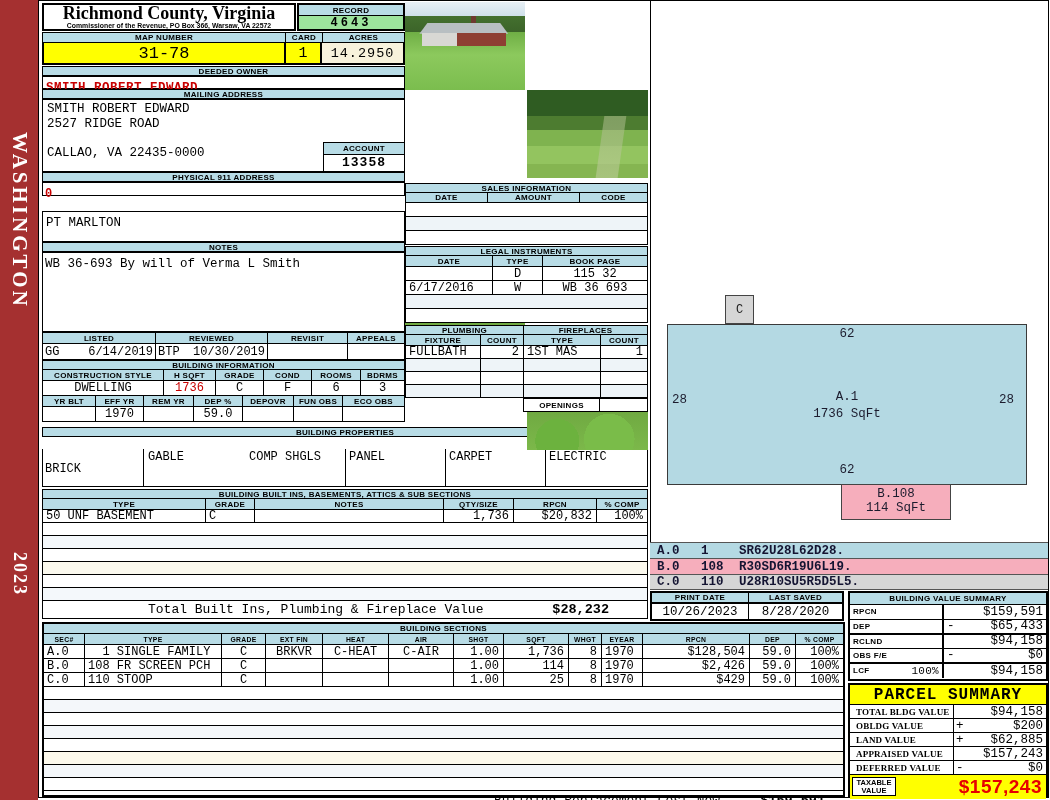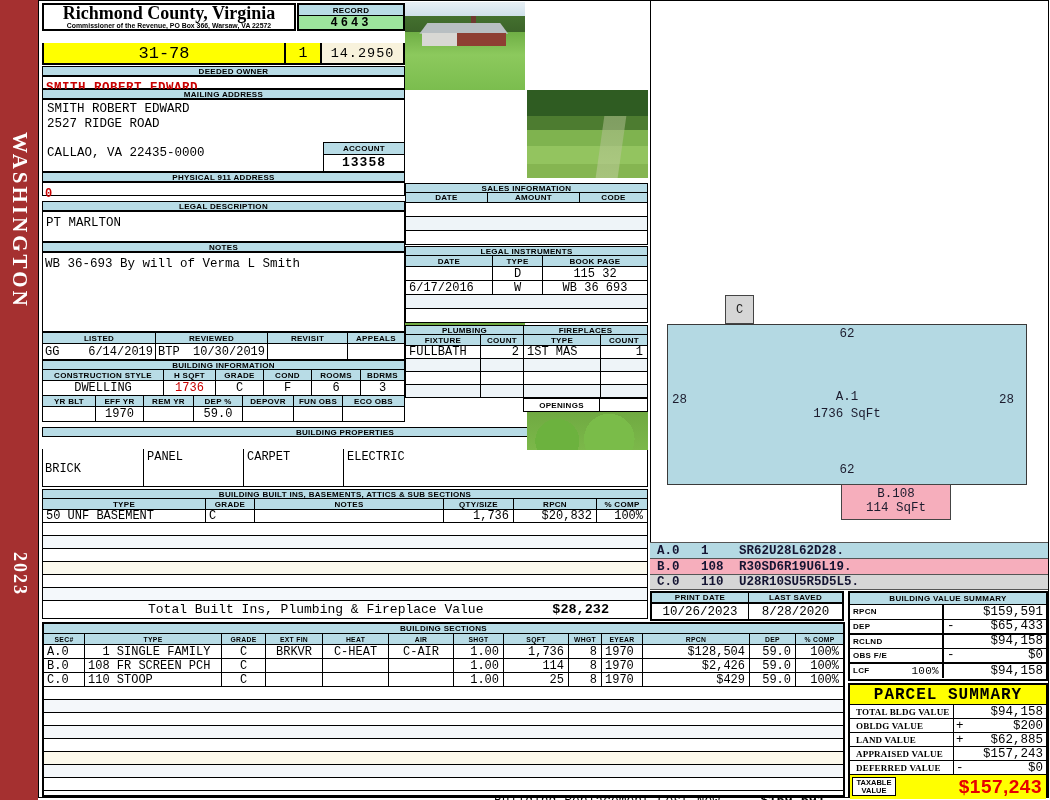--- a/index.html
+++ b/index.html
@@ -53,20 +53,25 @@
   <div class="abs box b2" style="left:42px;top:3px;width:254px;height:28px;">
     <div class="serif bold" style="font-size:18px;text-align:center;line-height:17px;">Richmond County, Virginia</div>
     <div class="bold" style="font-size:6.9px;text-align:center;">Commissioner of the Revenue, PO Box 366, Warsaw, VA 22572</div>
   </div>
 
   <div class="abs box b2" style="left:297px;top:3px;width:108px;height:28px;">
     <div class="hc" style="height:11px;border:none;border-bottom:1px solid #000;width:100%;">RECORD</div>
     <div class="mono bold" style="height:13px;background:var(--record-green,#9de49d);text-align:center;font-size:12px;letter-spacing:3px;">4643</div>
   </div>
 
+  <div class="abs hrow" style="left:42px;top:32px;width:363px;height:11px;">
+    <div class="hc" style="width:243px;">MAP NUMBER</div>
+    <div class="hc" style="width:37px;">CARD</div>
+    <div class="hc" style="flex:1;">ACRES</div>
+  </div>
   <div class="abs drow" style="left:42px;top:43px;width:363px;height:22px;border-width:2px;">
     <div class="dc c serif bold" style="width:242px;background:var(--highlight-yellow,#ff0);font-size:17px;border-right-width:2px;">31-78</div>
     <div class="dc c serif bold" style="width:36px;background:var(--highlight-yellow,#ff0);font-size:15px;border-right-width:2px;">1</div>
     <div class="dc c mono bold" style="flex:1;background:var(--acres-cream,#f8f2dc);font-size:13.5px;letter-spacing:1px;">14.2950</div>
   </div>
 
   <div class="abs hrow" style="left:42px;top:66px;width:363px;height:10px;padding-left:20px;">
     <div class="hc" style="flex:1;">DEEDED OWNER</div>
   </div>
   <div class="abs box" style="left:42px;top:76px;width:363px;height:13px;">
@@ -86,23 +91,20 @@
     </div>
   </div>
 
   <div class="abs hrow" style="left:42px;top:172px;width:363px;height:10px;">
     <div class="hc" style="flex:1;">PHYSICAL 911 ADDRESS</div>
   </div>
   <div class="abs box" style="left:42px;top:182px;width:363px;height:14px;">
     <span class="mono bold red" style="font-size:12px;padding-left:2px;">0</span>
   </div>
 
-  <div class="abs hrow" style="left:42px;top:201px;width:363px;height:10px;">
-    <div class="hc" style="flex:1;">LEGAL DESCRIPTION</div>
-  </div>
   <div class="abs box" style="left:42px;top:211px;width:363px;height:31px;">
     <span class="mono" style="font-size:12.5px;padding-left:3px;">PT MARLTON</span>
   </div>
 
   <div class="abs hrow" style="left:42px;top:242px;width:363px;height:10px;">
     <div class="hc" style="flex:1;">NOTES</div>
   </div>
   <div class="abs box" style="left:42px;top:252px;width:363px;height:80px;">
     <span class="mono" style="font-size:12.5px;padding-left:2px;">WB 36-693 By will of Verma L Smith</span>
   </div>
@@ -160,20 +162,24 @@
     <div class="dc c" style="width:51px;"></div>
     <div class="dc c" style="width:49px;"></div>
     <div class="dc c" style="flex:1;"></div>
   </div>
 
   <div class="abs hrow" style="left:42px;top:427px;width:606px;height:10px;">
     <div class="hc" style="flex:1;">BUILDING PROPERTIES</div>
   </div>
   <div class="abs drow" style="left:42px;top:449px;width:606px;height:38px;">
     <div class="dc" style="width:101px;align-items:flex-start;"><span style="padding:13px 0 0 2px;">BRICK</span></div>
+    <div class="dc" style="width:202px;align-items:flex-start;position:relative;">
+      <span style="padding:1px 0 0 4px;">GABLE</span>
+      <span class="abs" style="left:105px;top:1px;">COMP SHGLS</span>
+    </div>
     <div class="dc" style="width:100px;align-items:flex-start;"><span style="padding:1px 0 0 3px;">PANEL</span></div>
     <div class="dc" style="width:100px;align-items:flex-start;"><span style="padding:1px 0 0 3px;">CARPET</span></div>
     <div class="dc" style="flex:1;align-items:flex-start;"><span style="padding:1px 0 0 3px;">ELECTRIC</span></div>
   </div>
 
   <div class="abs hrow" style="left:42px;top:489px;width:606px;height:10px;">
     <div class="hc" style="flex:1;">BUILDING BUILT INS, BASEMENTS, ATTICS &amp; SUB SECTIONS</div>
   </div>
   <div class="abs hrow" style="left:42px;top:499px;width:606px;height:11px;border-top:none;">
     <div class="hc" style="width:163px;">TYPE</div>

